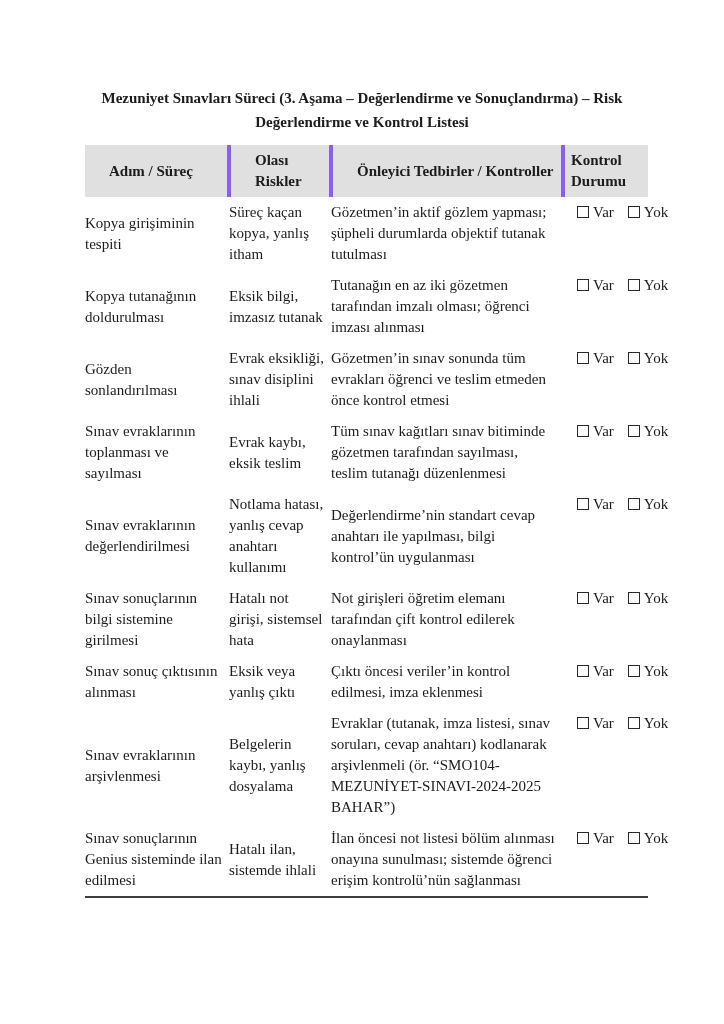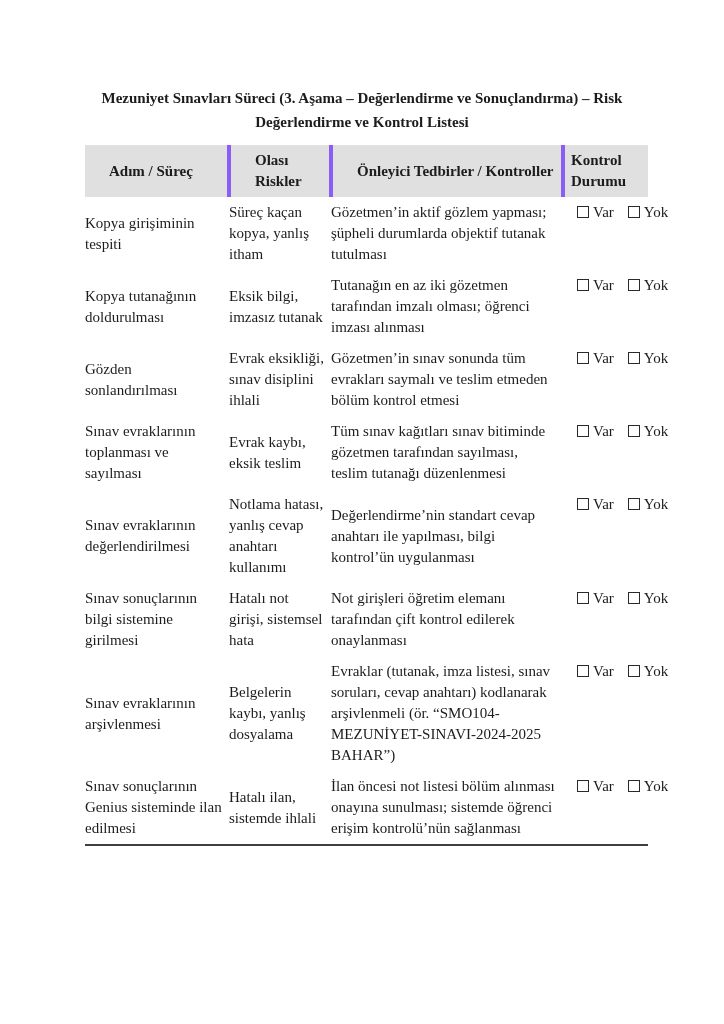--- a/index.html
+++ b/index.html
@@ -105,21 +105,21 @@
         </tr>
         <tr>
           <td>Kopya tutanağının doldurulması</td>
           <td>Eksik bilgi, imzasız tutanak</td>
           <td>Tutanağın en az iki gözetmen tarafından imzalı olması; öğrenci imzası alınması</td>
           <td class="kontrol"><span class="cb-group"><span class="cb"></span><span>Var</span></span><span class="cb-group"><span class="cb"></span><span>Yok</span></span></td>
         </tr>
         <tr>
           <td>Gözden sonlandırılması</td>
           <td>Evrak eksikliği, sınav disiplini ihlali</td>
-          <td>Gözetmen’in sınav sonunda tüm evrakları saymalı ve teslim etmeden bölüm kontrol etmesi</td>
+          <td>Gözetmen’in sınav sonunda tüm evrakları öğrenci ve teslim etmeden önce kontrol etmesi</td>
           <td class="kontrol"><span class="cb-group"><span class="cb"></span><span>Var</span></span><span class="cb-group"><span class="cb"></span><span>Yok</span></span></td>
         </tr>
         <tr>
           <td>Sınav evraklarının toplanması ve sayılması</td>
           <td>Evrak kaybı, eksik teslim</td>
           <td>Tüm sınav kağıtları sınav bitiminde gözetmen tarafından sayılması, teslim tutanağı düzenlenmesi</td>
           <td class="kontrol"><span class="cb-group"><span class="cb"></span><span>Var</span></span><span class="cb-group"><span class="cb"></span><span>Yok</span></span></td>
         </tr>
         <tr>
           <td>Sınav evraklarının değerlendirilmesi</td>
@@ -127,20 +127,26 @@
           <td>Değerlendirme’nin standart cevap anahtarı ile yapılması, bilgi kontrol’ün uygulanması</td>
           <td class="kontrol"><span class="cb-group"><span class="cb"></span><span>Var</span></span><span class="cb-group"><span class="cb"></span><span>Yok</span></span></td>
         </tr>
         <tr>
           <td>Sınav sonuçlarının bilgi sistemine girilmesi</td>
           <td>Hatalı not girişi, sistemsel hata</td>
           <td>Not girişleri öğretim elemanı tarafından çift kontrol edilerek onaylanması</td>
           <td class="kontrol"><span class="cb-group"><span class="cb"></span><span>Var</span></span><span class="cb-group"><span class="cb"></span><span>Yok</span></span></td>
         </tr>
         <tr>
+          <td>Sınav sonuç çıktısının alınması</td>
+          <td>Eksik veya yanlış çıktı</td>
+          <td>Çıktı öncesi veriler’in kontrol edilmesi, imza eklenmesi</td>
+          <td class="kontrol"><span class="cb-group"><span class="cb"></span><span>Var</span></span><span class="cb-group"><span class="cb"></span><span>Yok</span></span></td>
+        </tr>
+        <tr>
           <td>Sınav evraklarının arşivlenmesi</td>
           <td>Belgelerin kaybı, yanlış dosyalama</td>
           <td>Evraklar (tutanak, imza listesi, sınav soruları, cevap anahtarı) kodlanarak arşivlenmeli (ör. “SMO104-MEZUNİYET-SINAVI-2024-2025 BAHAR”)</td>
           <td class="kontrol"><span class="cb-group"><span class="cb"></span><span>Var</span></span><span class="cb-group"><span class="cb"></span><span>Yok</span></span></td>
         </tr>
         <tr>
           <td>Sınav sonuçlarının Genius sisteminde ilan edilmesi</td>
           <td>Hatalı ilan, sistemde ihlali</td>
           <td>İlan öncesi not listesi bölüm alınması onayına sunulması; sistemde öğrenci erişim kontrolü’nün sağlanması</td>
           <td class="kontrol"><span class="cb-group"><span class="cb"></span><span>Var</span></span><span class="cb-group"><span class="cb"></span><span>Yok</span></span></td>

